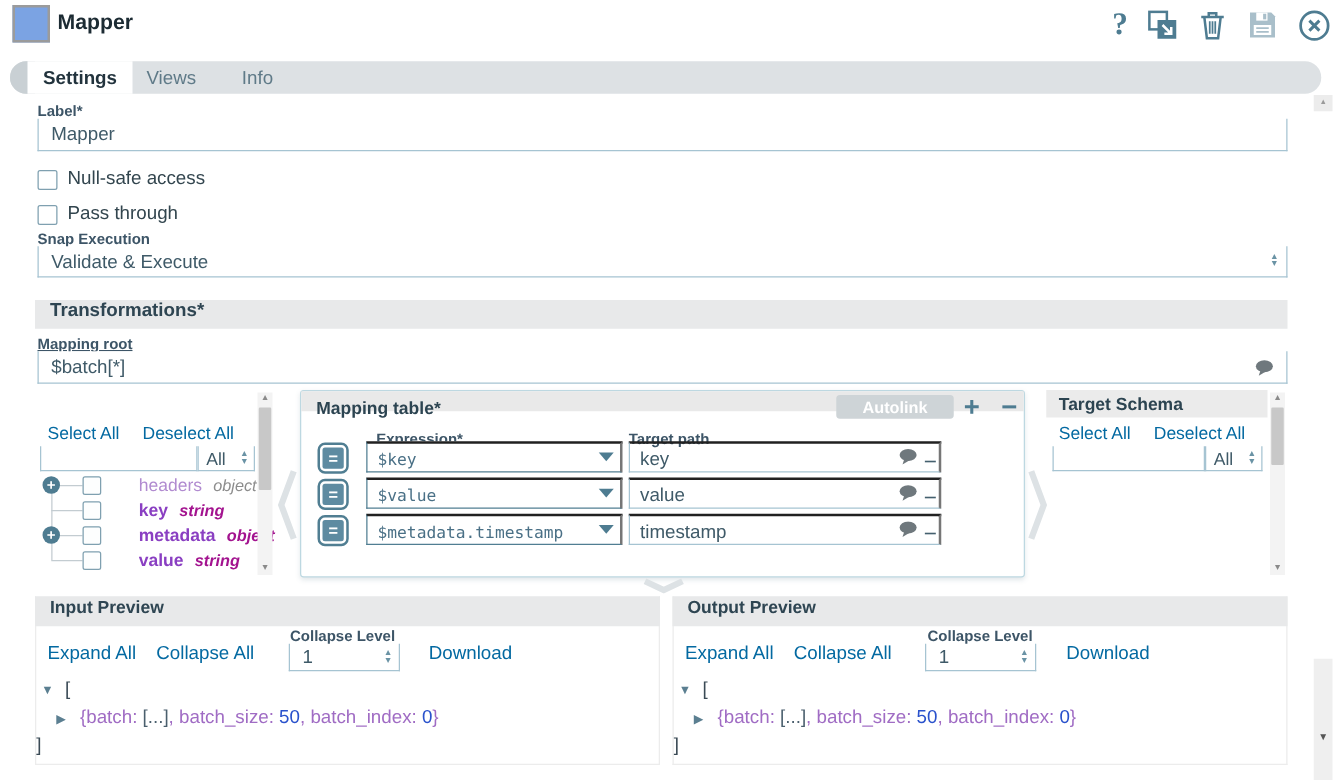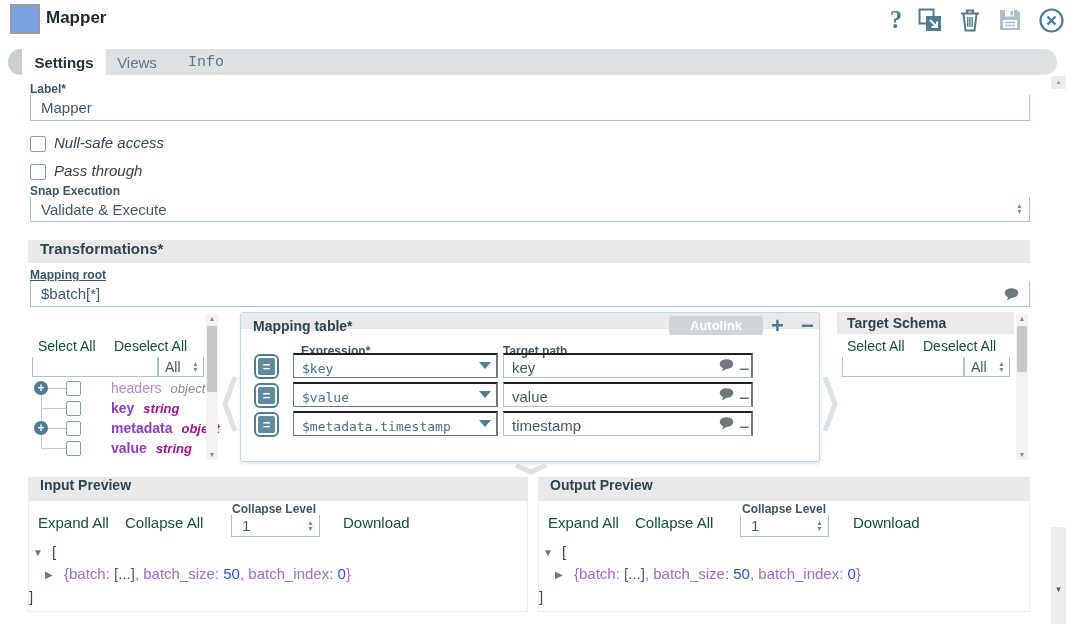--- a/index.html
+++ b/index.html
@@ -18,29 +18,29 @@
   .tabcap{position:absolute;left:8px;top:49px;width:20px;height:26px;background:#c9d0d4;border-radius:13px 0 0 13px;}
   .tab{position:absolute;top:49px;height:26px;display:flex;align-items:center;justify-content:center;font-size:15px;color:#5f7a88;cursor:pointer;}
   .tab.active{background:#fff;font-weight:bold;color:#22333d;}
 
   
   .lbl{position:absolute;font-size:12px;font-weight:bold;color:#3d5567;}
   .fld{position:absolute;box-sizing:border-box;background:#fff;border:1px solid #a6c4d2;border-top:none;
        font-size:15px;color:#3f5a68;padding-left:10px;display:flex;align-items:center;}
   input.fld{font-family:"Liberation Sans",sans-serif;outline:none;}
   .cb{position:absolute;width:14px;height:14px;border:1px solid #7fa0b0;border-radius:2px;background:#fff;cursor:pointer;}
-  .cbl{position:absolute;font-size:15px;color:#32454e;font-style:italic;}
+  .cbl{position:absolute;font-size:15px;color:#32454e;}
   .sechdr{position:absolute;background:#e8e9ea;display:flex;align-items:flex-start;font-weight:bold;color:#2e4552;padding-left:12px;box-sizing:border-box;}
   .spin{position:absolute;width:11px;display:flex;flex-direction:column;align-items:center;justify-content:center;color:#6a93a5;cursor:pointer;}
   .spin i{font-style:normal;font-size:7px;line-height:6px;}
   .spin i.up::before{content:"\25B2";}
   .spin i.dn::before{content:"\25BC";}
 
   
-  .link{position:absolute;color:#14532d;cursor:pointer;text-align:right;}
+  .link{position:absolute;color:#0369a1;cursor:pointer;text-align:right;}
   .lk14{font-size:14px;} .lk15{font-size:15px;}
 
   
   .panelhdr{position:absolute;background:#ebebeb;display:flex;align-items:center;font-size:14px;font-weight:bold;color:#2c4451;padding-left:10px;box-sizing:border-box;}
   .sb{position:absolute;background:#f3f3f3;}
   .sb .ar{position:absolute;left:0;width:100%;text-align:center;color:#8a8a8a;font-size:7px;line-height:10px;cursor:pointer;}
   .sb .thumb{position:absolute;left:1px;width:10px;background:#c8c8c8;border-radius:1px;cursor:pointer;}
   .tline{position:absolute;background:#c3ccd1;}
   .pcirc{position:absolute;width:14px;height:14px;border-radius:50%;background:#4e7c91;color:#fff;
          display:flex;align-items:center;justify-content:center;cursor:pointer;}
@@ -137,21 +137,21 @@
   </div>
 
   <div class="tabbar"></div>
   <div class="tabcap"></div>
   <div class="tab active" style="left:22px;width:84px;">
     <span>Settings</span>
   </div>
   <div class="tab" style="left:106px;width:62px;">
     <span>Views</span>
   </div>
-  <div class="tab" style="left:180px;width:52px;font-family:Liberation Mono, monospace;">
+  <div class="tab" style="left:180px;width:52px;">
     <span>Info</span>
   </div>
 
   <div class="lbl" style="left:30px;top:82px;">Label*</div>
   <input class="fld" style="left: 30px; top: 95px; width: 1000px; height: 26px;" value="Mapper">
 
   <div class="cb" style="left:30px;top:136px;"></div>
   <div class="cbl" style="left:54px;top:134px;">Null-safe access</div>
 
   <div class="cb" style="left:30px;top:164px;"></div>

